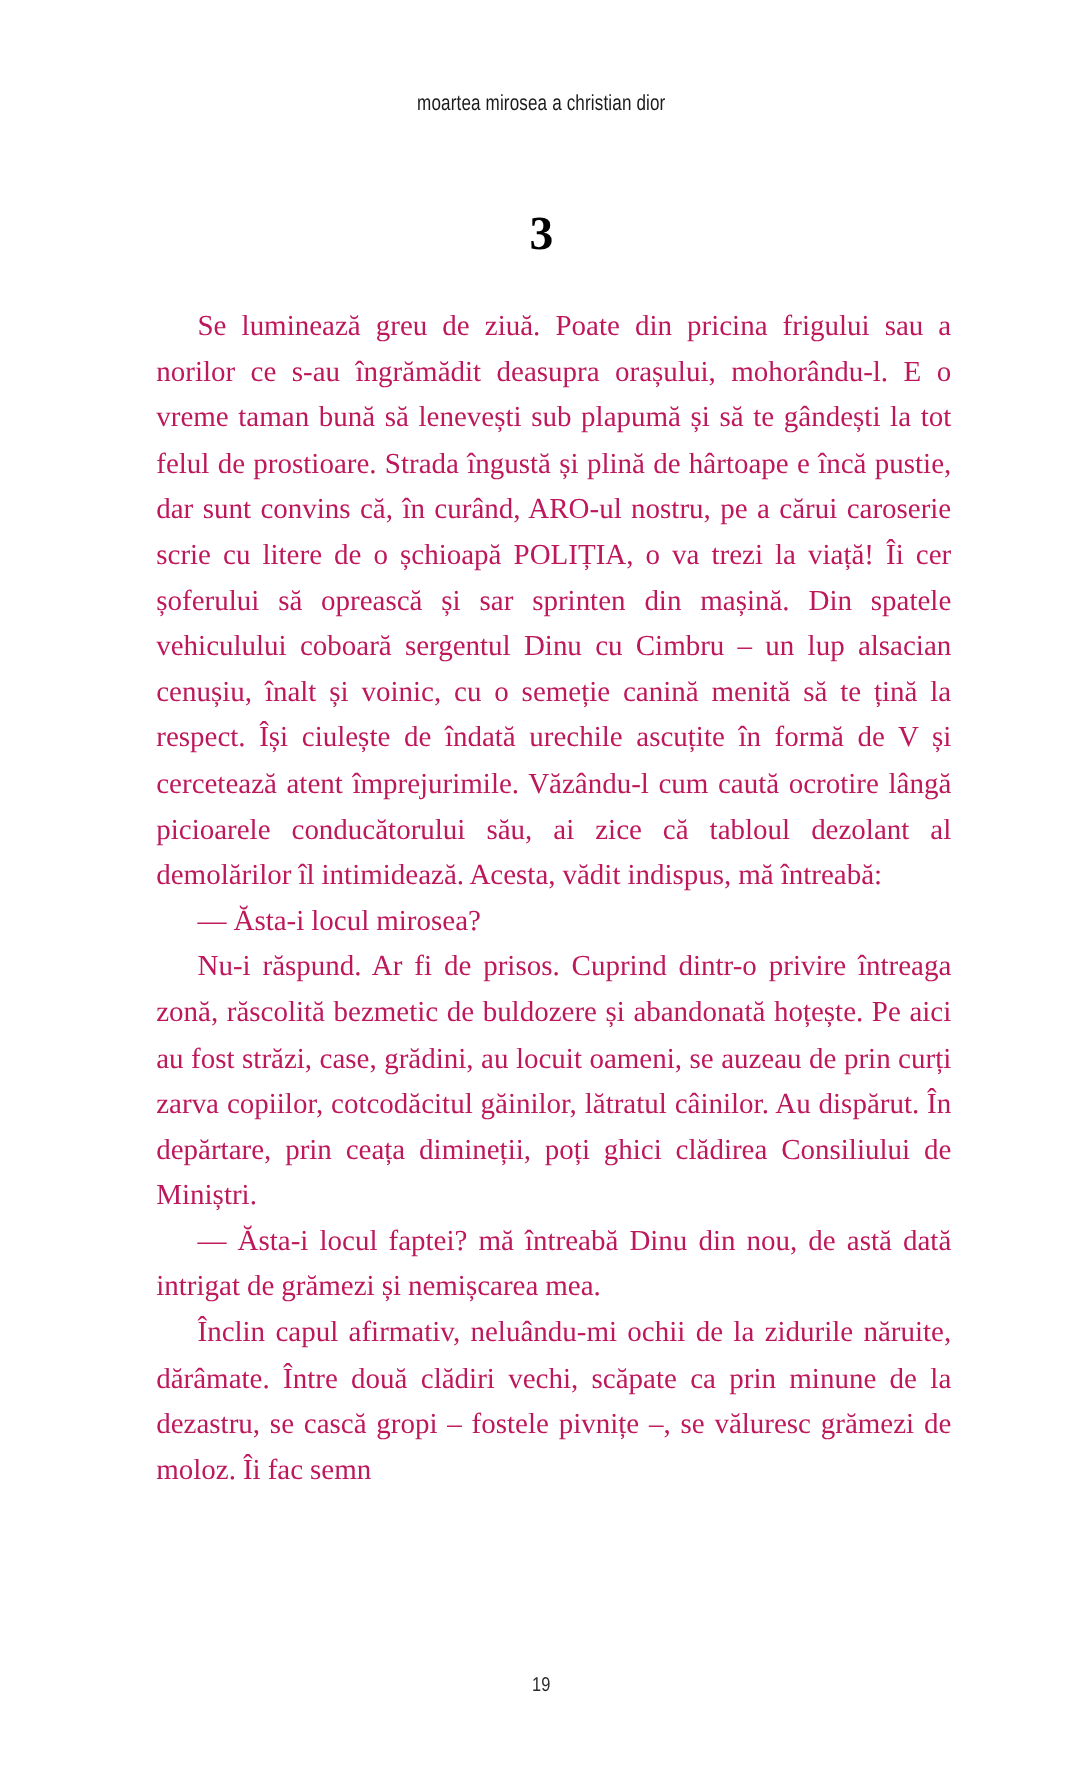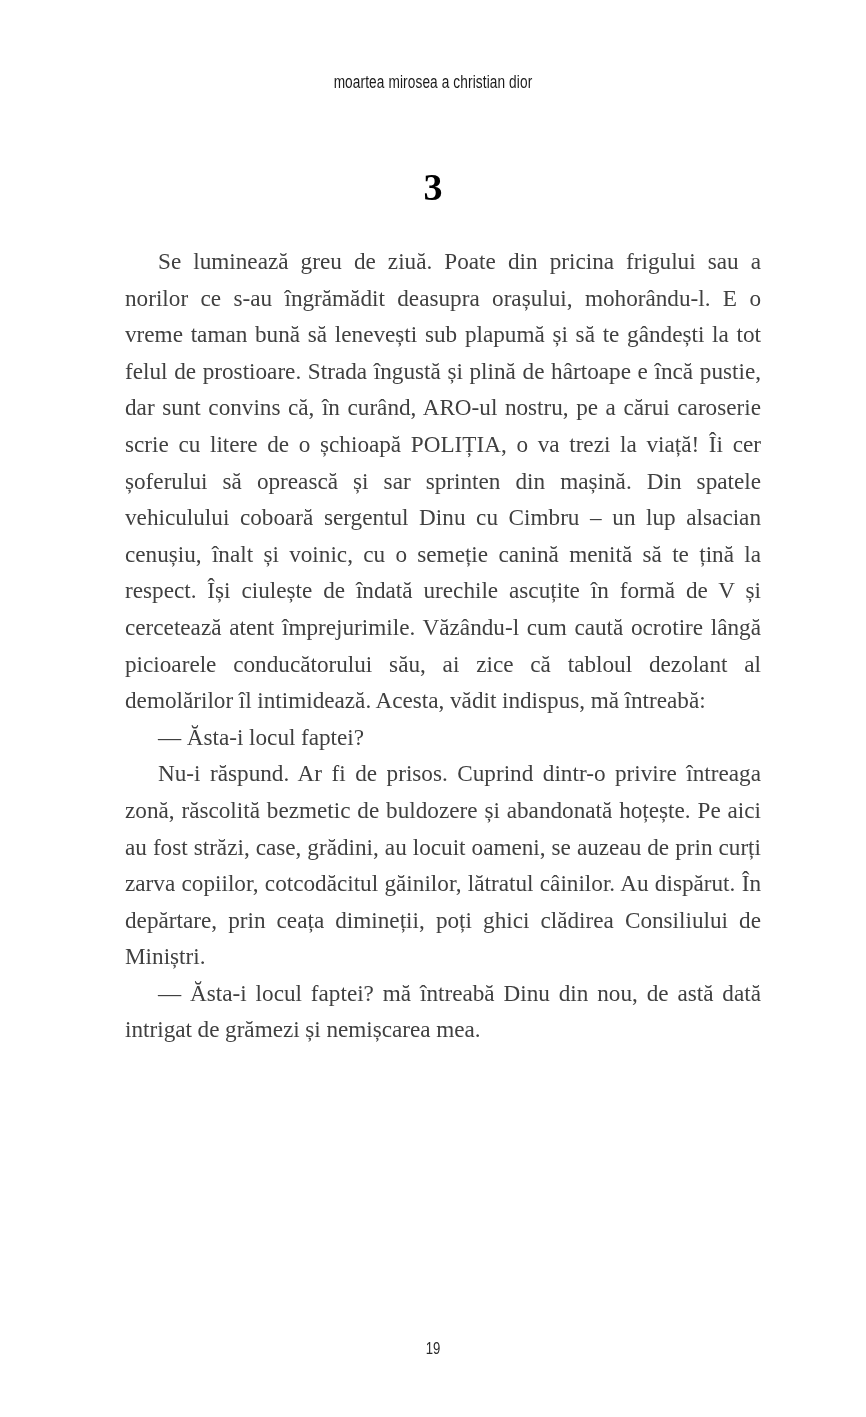--- a/index.html
+++ b/index.html
@@ -64,21 +64,21 @@
 
   .para {
     margin: 0;
     text-align: justify;
     text-justify: inter-word;
     font-size: 23.2px;
     line-height: 36.6px;
     text-indent: 33px;
     hyphens: manual;
     word-spacing: -0.2px;
-    color: #404040;
+    color: #be185d;
   }
 
   .para.last-line-left {
     text-align-last: left;
   }
 
   
   .folio {
     position: absolute;
     top: 1340px;
@@ -96,20 +96,21 @@
 <body>
 
 <div class="page">
 
   <div class="running-header">moartea mirosea a christian dior</div>
 
   <div class="chapter-number">3</div>
 
   <div class="text-block">
     <p class="para">Se luminează greu de ziuă. Poate din pricina frigului sau a norilor ce s-au îngrămădit deasupra orașului, mohorându-l. E o vreme taman bună să lenevești sub plapumă și să te gândești la tot felul de prostioare. Strada îngustă și plină de hârtoape e încă pustie, dar sunt convins că, în curând, ARO-ul nostru, pe a cărui caroserie scrie cu litere de o șchioapă POLIȚIA, o va trezi la viață! Îi cer șoferului să oprească și sar sprinten din mașină. Din spatele vehiculului coboară sergentul Dinu cu Cimbru – un lup alsacian cenușiu, înalt și voinic, cu o semeție canină menită să te țină la respect. Își ciulește de îndată urechile ascuțite în formă de V și cercetează atent împrejurimile. Văzându-l cum caută ocrotire lângă picioarele conducătorului său, ai zice că tabloul dezolant al demolărilor îl intimidează. Acesta, vădit indispus, mă întreabă:</p>
-    <p class="para last-line-left">— Ăsta-i locul faptei?</p>
+    <p class="para last-line-left">— Ăsta-i locul mirosea?</p>
     <p class="para">Nu-i răspund. Ar fi de prisos. Cuprind dintr-o privire întreaga zonă, răscolită bezmetic de buldozere și abandonată hoțește. Pe aici au fost străzi, case, grădini, au locuit oameni, se auzeau de prin curți zarva copiilor, cotcodăcitul găinilor, lătratul câinilor. Au dispărut. În depărtare, prin ceața dimineții, poți ghici clădirea Consiliului de Miniștri.</p>
     <p class="para">— Ăsta-i locul faptei? mă întreabă Dinu din nou, de astă dată intrigat de grămezi și nemișcarea mea.</p>
+    <p class="para last-line-left">Înclin capul afirmativ, neluându-mi ochii de la zidurile năruite, dărâmate. Între două clădiri vechi, scăpate ca prin minune de la dezastru, se cască gropi – fostele pivnițe –, se văluresc grămezi de moloz. Îi fac semn</p>
   </div>
 
   <div class="folio">19</div>
 
 </div>
 
 </body></html>

